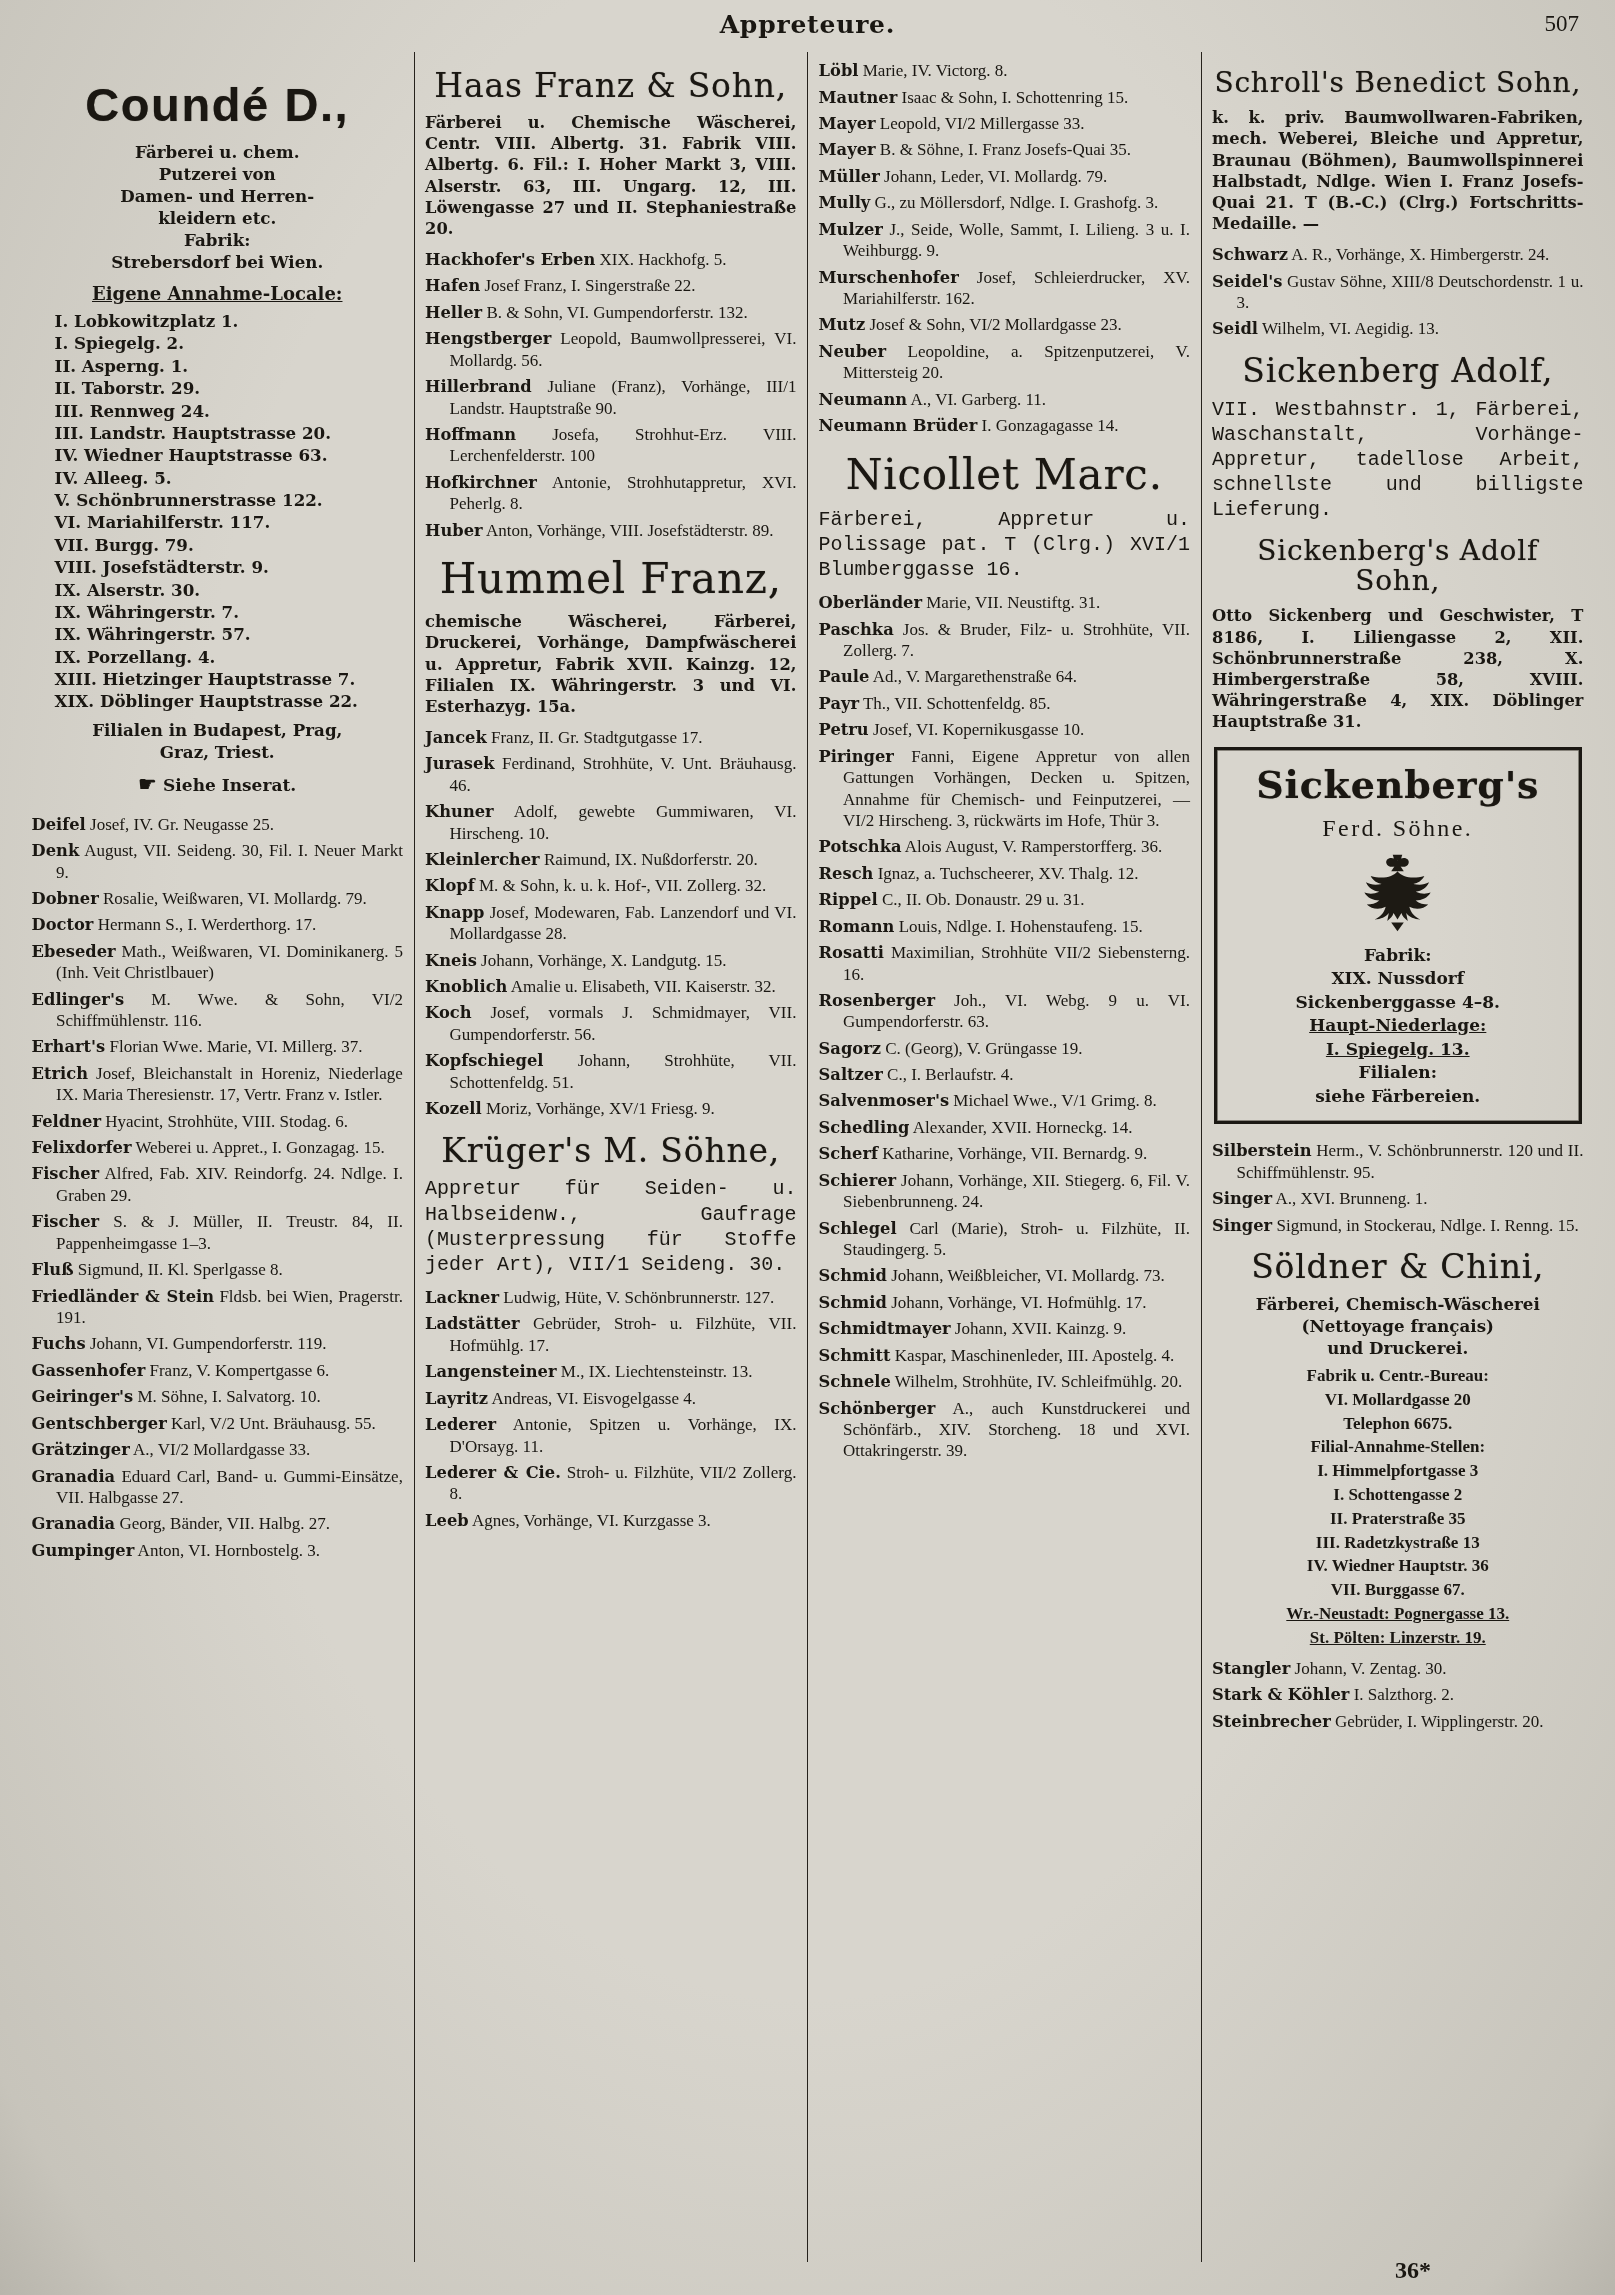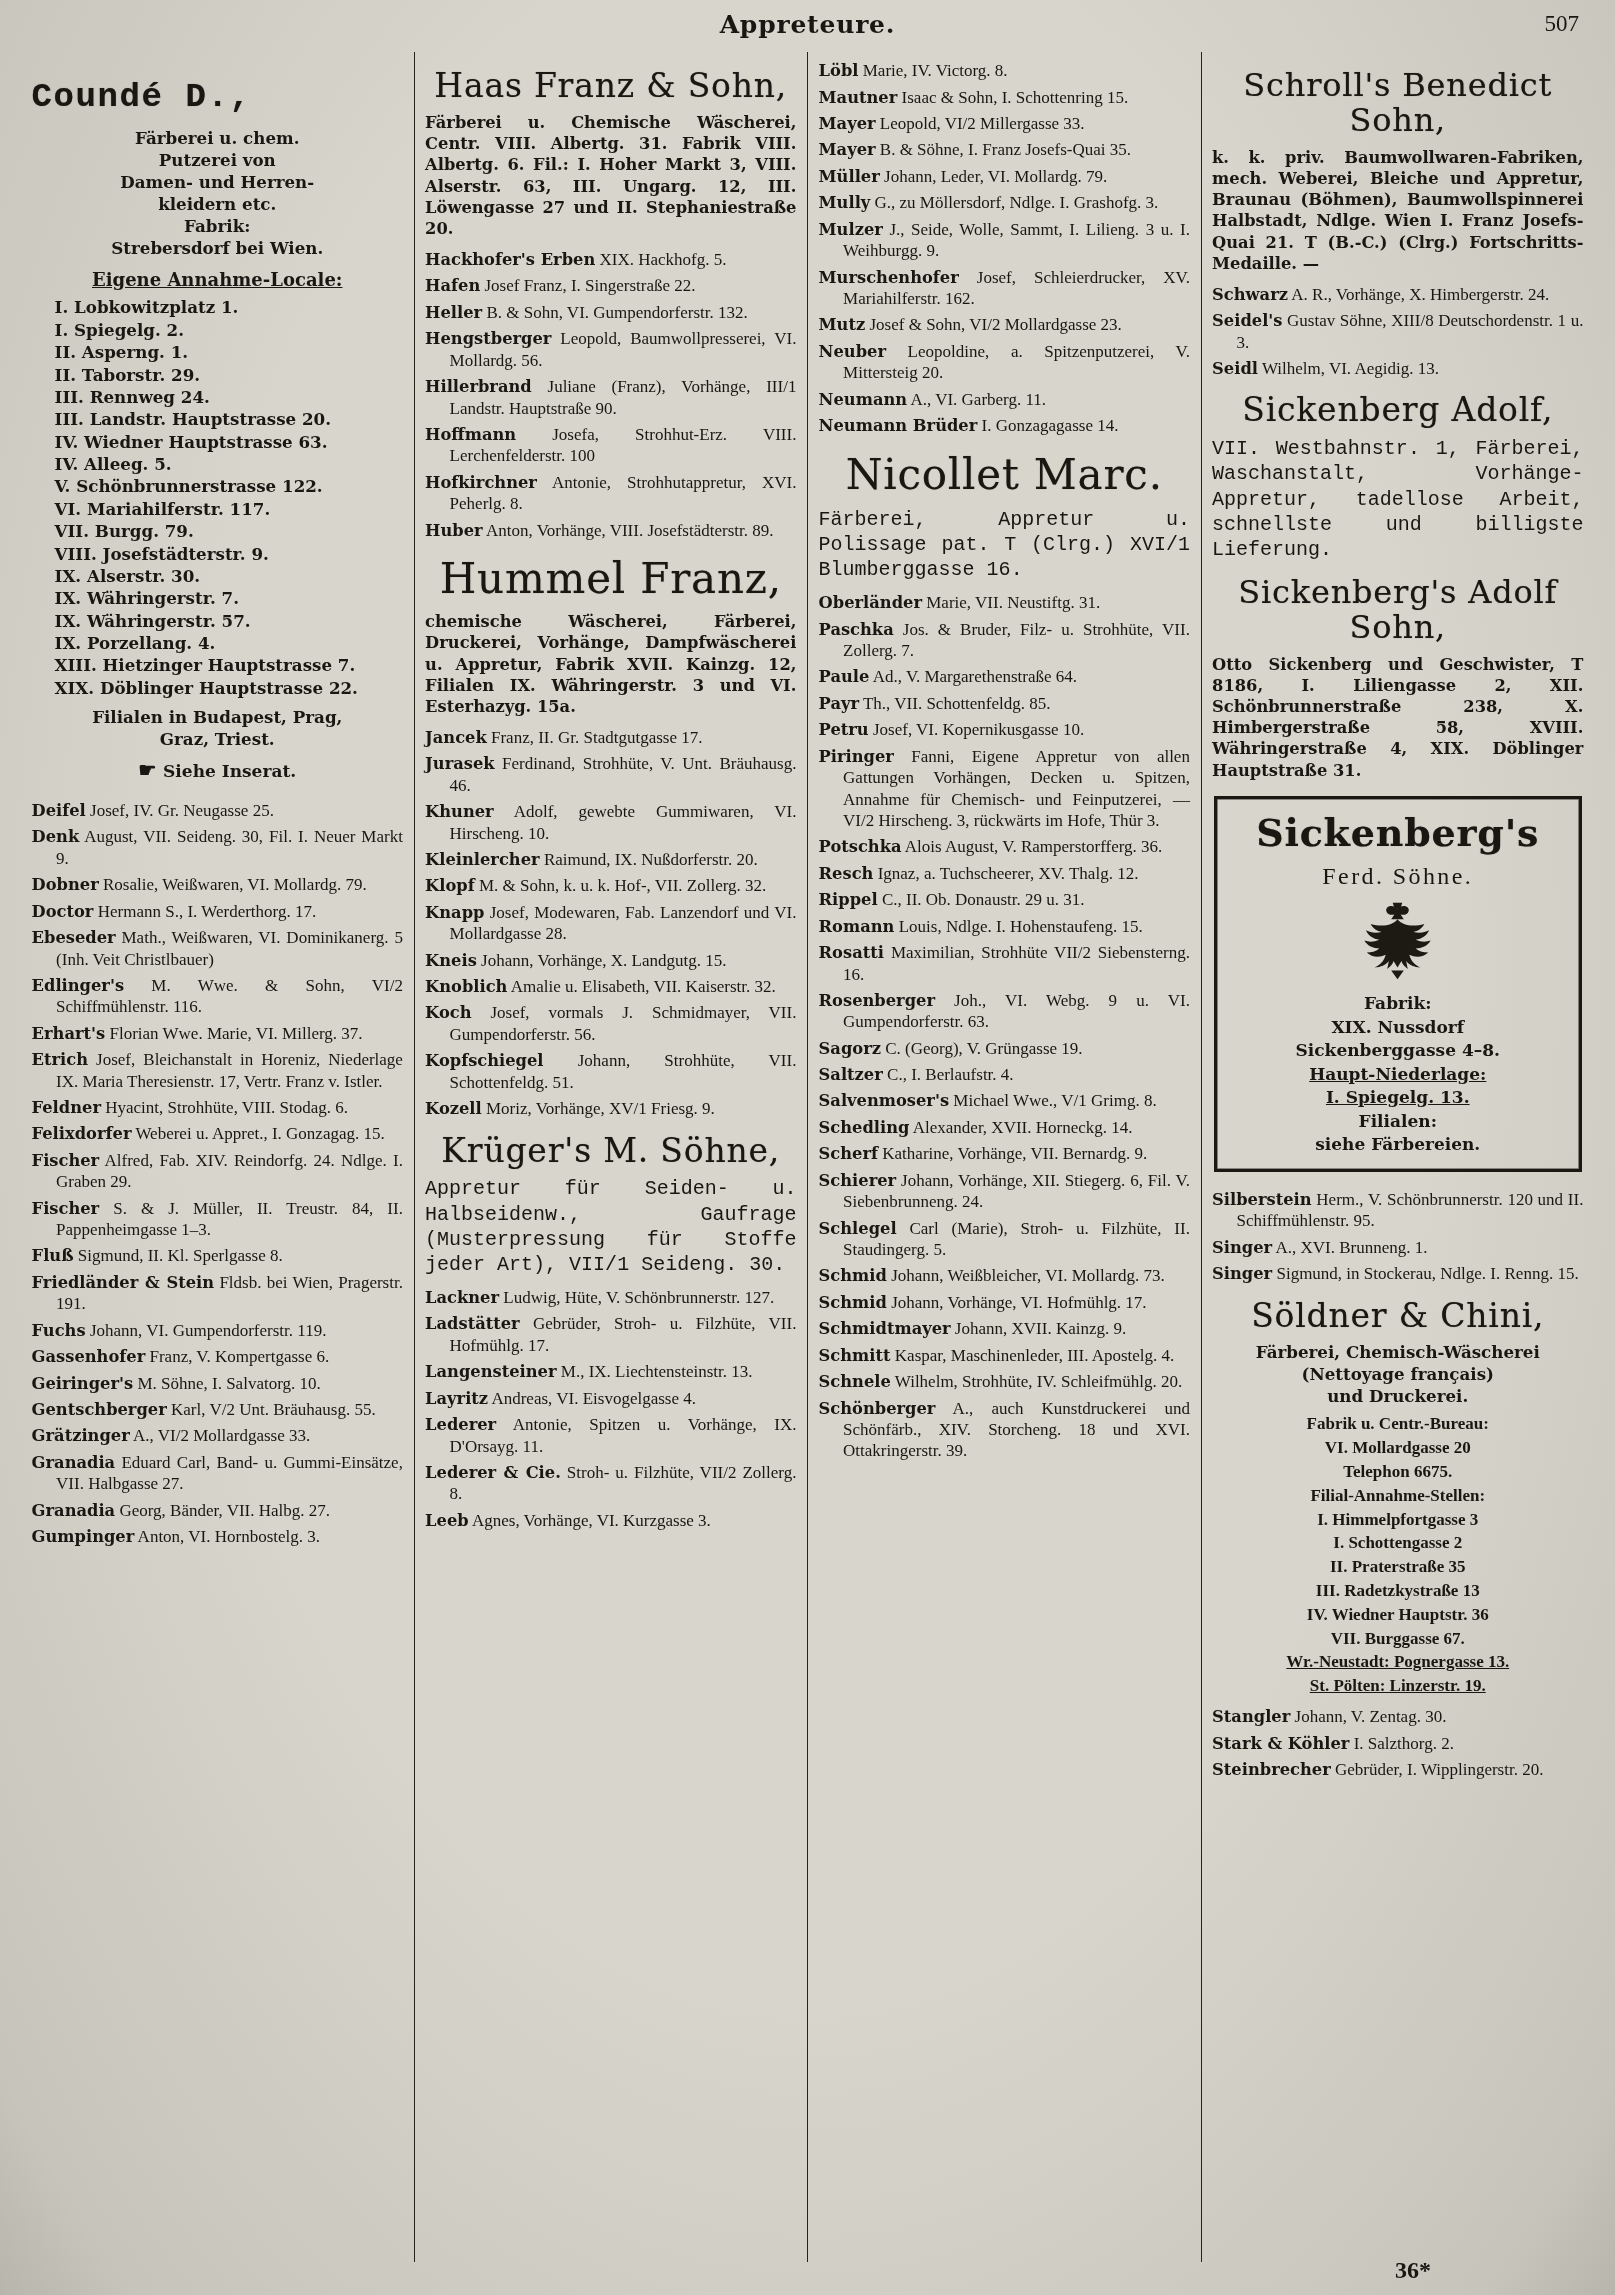--- a/index.html
+++ b/index.html
@@ -21,31 +21,31 @@
   .page-number{position:absolute;right:11.4px;top:1.6px;font-size:23px;font-family:"Liberation Serif",serif;}
   .columns{
     position:absolute;top:52px;left:21px;right:21px;bottom:33px;
     display:flex;align-items:stretch;
   }
   .col{flex:1 1 0;min-width:0;padding:3.3px 10.6px 0 10.6px;overflow:hidden;}
   .col + .col{border-left:1.6px solid #26221c;}
 
   
   .display-heading{
-    font-family:Liberation Mono, monospace;font-weight:bold;font-size:34px;line-height:1.05;
-    text-align:left;letter-spacing:1.6px;margin:24.5px 0 11.4px;
+    font-family:Liberation Sans, sans-serif;font-weight:bold;font-size:47px;line-height:1.05;
+    text-align:center;letter-spacing:1.6px;margin:24.5px 0 11.4px;
     text-shadow:0 0 0.8px rgba(20,15,5,.55);
   }
   .fraktur{
     font-family:"DejaVu Serif",serif;font-weight:normal;text-align:center;
     letter-spacing:0.8px;text-shadow:0 0 0.8px rgba(20,15,5,.5);
   }
   .fraktur.xl{font-size:42px;line-height:1.05;margin:16.3px 0 9.8px;}
   .fraktur.lg{font-size:33px;line-height:1.08;margin:13px 0 8.2px;}
-  .fraktur.md{font-size:32px;line-height:1.1;margin:13px 0 8.2px;}
+  .fraktur.md{font-size:28px;line-height:1.1;margin:13px 0 8.2px;}
   .center-bold{
     text-align:center;font-weight:bold;font-size:16.7px;line-height:1.32;
     font-family:"DejaVu Serif",serif;margin:4.9px 0;
   }
   .underline-heading{
     text-align:center;font-weight:bold;text-decoration:underline;font-size:18px;
     margin:9.8px 0 6.5px;font-family:"DejaVu Serif",serif;
   }
   .bold-list{font-family:"DejaVu Serif",serif;font-weight:bold;font-size:16.7px;line-height:1.34;margin:1.6px 0 6.5px;}
   .bl-item{padding-left:46px;text-indent:-23px;overflow-wrap:break-word;}

